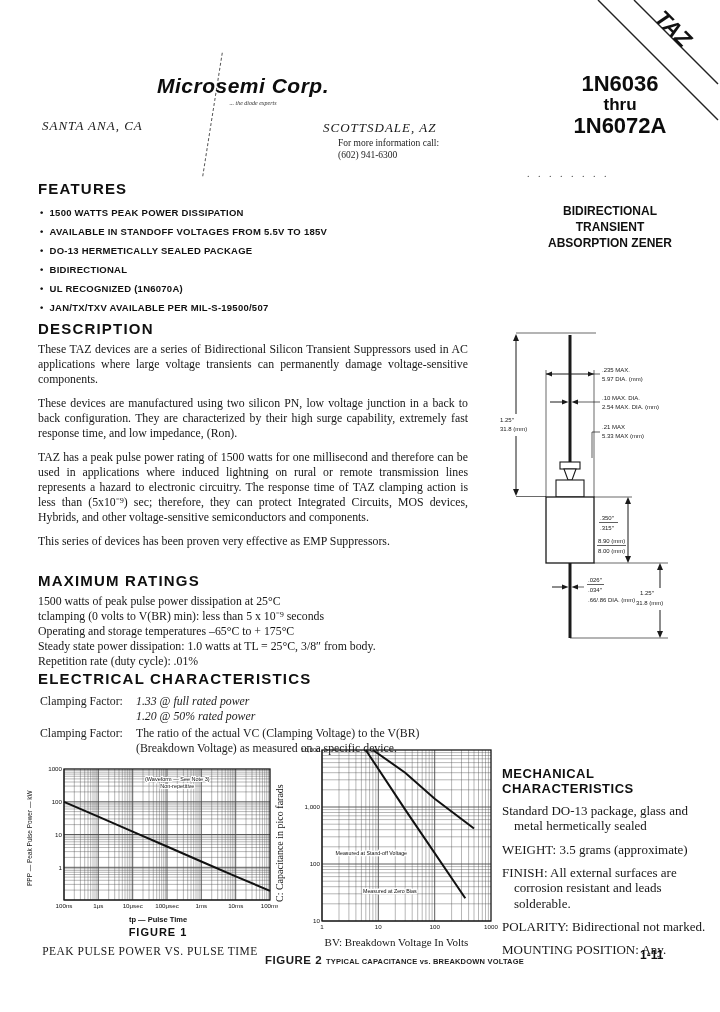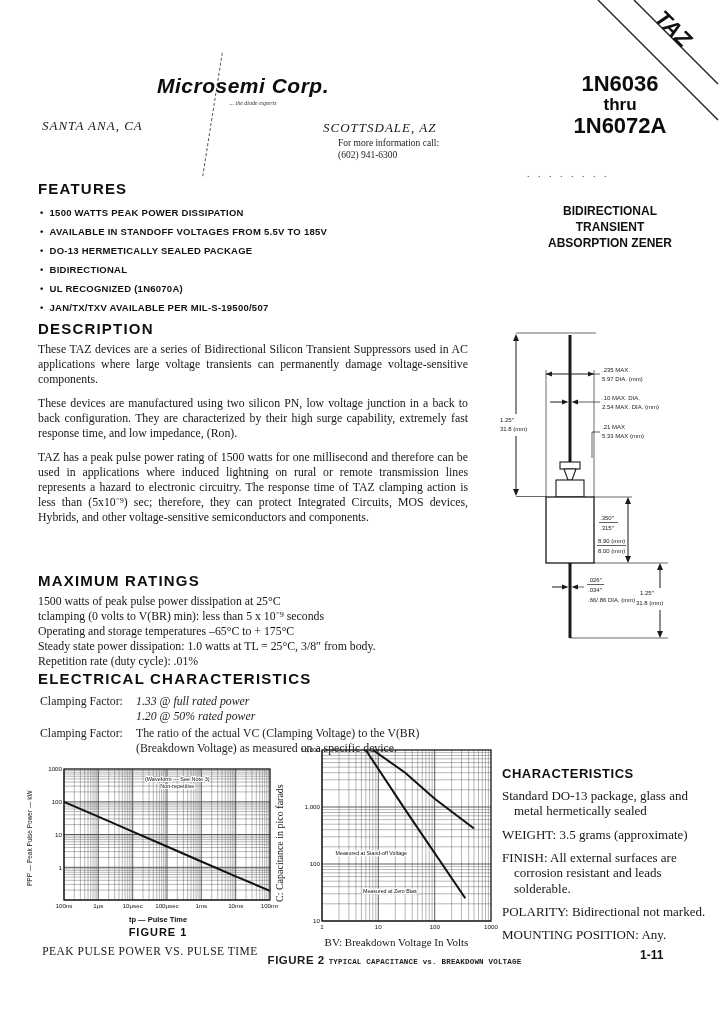--- a/index.html
+++ b/index.html
@@ -31,21 +31,21 @@
               line-height:15px;letter-spacing:.5px;color:#0f0f0f;}
   .mech-item{font-size:13px;line-height:1.18;margin-bottom:8px;padding-left:12px;text-indent:-12px;color:#161616;}
   .vlab{writing-mode:vertical-rl;transform:rotate(180deg);text-align:center;color:#111;}
   .figcap{font-family:"Liberation Sans",sans-serif;font-weight:bold;font-size:11px;
           letter-spacing:1px;text-align:center;color:#0f0f0f;}
   .xlab1{font-family:"Liberation Sans",sans-serif;font-weight:bold;font-size:7.5px;text-align:center;color:#111;}
   .sub1{font-size:11.5px;letter-spacing:.5px;text-align:center;color:#181818;}
   .xlab2{font-size:11px;text-align:center;color:#161616;}
   .fig2cap{text-align:center;white-space:nowrap;}
   .fig2cap .big{font-family:"Liberation Sans",sans-serif;font-weight:bold;font-size:11.5px;letter-spacing:.5px;}
-  .fig2cap .small{font-family:Liberation Mono, monospace;font-weight:bold;font-size:7.5px;letter-spacing:.2px;}
+  .fig2cap .small{font-family:Liberation Sans, sans-serif;font-weight:bold;font-size:7.5px;letter-spacing:.2px;}
   .pagenum{font-family:"Liberation Sans",sans-serif;font-weight:bold;font-size:12px;color:#0f0f0f;}
   .slash{width:0;height:125px;border-left:1.2px dashed #555;transform:rotate(9deg);}
   svg text{font-family:"Liberation Sans",sans-serif;}
   .pkgt{font-size:6px;fill:#1a1a1a;}
 </style>
 </head>
 <body>
 
 <div class="page">
 
@@ -84,20 +84,21 @@
     <div class="feat-item"><span class="bullet">•</span><span>BIDIRECTIONAL</span></div>
     <div class="feat-item"><span class="bullet">•</span><span>UL RECOGNIZED (1N6070A)</span></div>
     <div class="feat-item"><span class="bullet">•</span><span>JAN/TX/TXV AVAILABLE PER MIL-S-19500/507</span></div>
   </div>
 
   <div class="abs h1" style="left:38px;top:320px;">DESCRIPTION</div>
   <div class="abs body-text" style="left:38px;top:342px;width:430px;">
     <p>These TAZ devices are a series of Bidirectional Silicon Transient Suppressors used in AC applications where large voltage transients can permanently damage voltage-sensitive components.</p>
     <p>These devices are manufactured using two silicon PN, low voltage junction in a back to back configuration. They are characterized by their high surge capability, extremely fast response time, and low impedance, (Ron).</p>
     <p>TAZ has a peak pulse power rating of 1500 watts for one millisecond and therefore can be used in applications where induced lightning on rural or remote transmission lines represents a hazard to electronic circuitry. The response time of TAZ clamping action is less than (5x10⁻⁹) sec; therefore, they can protect Integrated Circuits, MOS devices, Hybrids, and other voltage-sensitive semiconductors and components.</p>
+    <p>This series of devices has been proven very effective as EMP Suppressors.</p>
   </div>
 
   <div class="abs h1" style="left:38px;top:572px;">MAXIMUM RATINGS</div>
   <div class="abs" style="left:38px;top:594px;width:440px;">
     <div class="rat-line">1500 watts of peak pulse power dissipation at 25°C</div>
     <div class="rat-line">tclamping (0 volts to V(BR) min): less than 5 x 10⁻⁹ seconds</div>
     <div class="rat-line">Operating and storage temperatures –65°C to + 175°C</div>
     <div class="rat-line">Steady state power dissipation: 1.0 watts at TL = 25°C, 3/8″ from body.</div>
     <div class="rat-line">Repetition rate (duty cycle): .01%</div>
   </div>
@@ -185,20 +186,21 @@
     <text class="pkgt" x="98" y="213">8.90 (mm)</text>
     <text class="pkgt" x="98" y="223">8.00 (mm)</text>
     <text class="pkgt" x="88" y="252">.026″</text>
     <text class="pkgt" x="88" y="262">.034″</text>
     <text class="pkgt" x="88" y="272">.66/.86 DIA. (mm)</text>
     <text class="pkgt" x="140" y="265">1.25″</text>
     <text class="pkgt" x="136" y="275">31.8 (mm)</text>
   </svg>
 
   <div class="abs" style="left:502px;top:766px;width:212px;">
+    <div class="mech-title">MECHANICAL</div>
     <div class="mech-title" style="margin-bottom:7px;">CHARACTERISTICS</div>
     <div class="mech-item">Standard DO-13 package, glass and metal hermetically sealed</div>
     <div class="mech-item">WEIGHT: 3.5 grams (approximate)</div>
     <div class="mech-item">FINISH: All external surfaces are corrosion resistant and leads solderable.</div>
     <div class="mech-item">POLARITY: Bidirectional not marked.</div>
     <div class="mech-item">MOUNTING POSITION: Any.</div>
   </div>
 
   <div class="abs" style="left:26px;top:764px;width:256px;height:205px;">
     <div class="abs vlab sans" style="left:0;top:4px;height:140px;font-size:6.5px;">PPP — Peak Pulse Power — kW</div>

